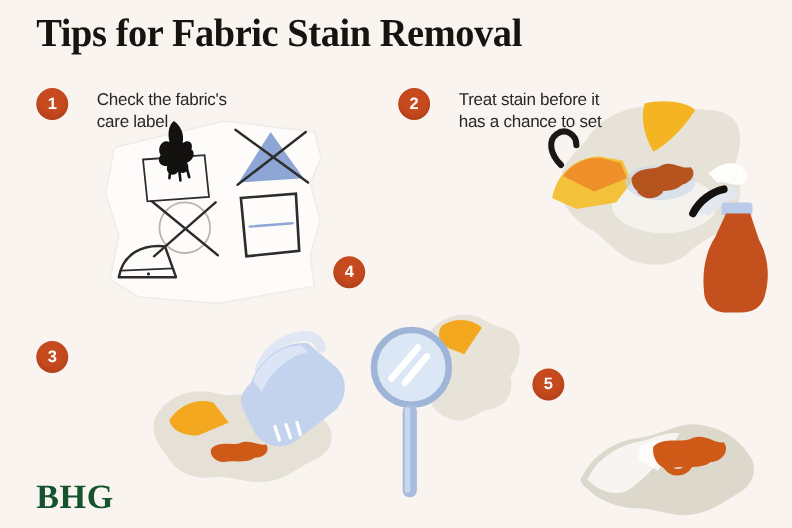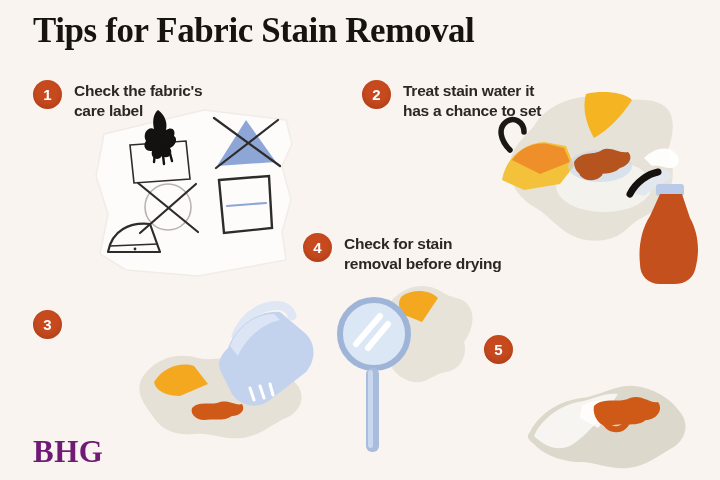--- a/index.html
+++ b/index.html
@@ -38,21 +38,21 @@
 
   
   .logo {
     position: absolute;
     left: 33px;
     top: 434px;
     font-family: "Liberation Serif", "DejaVu Serif", serif;
     font-weight: bold;
     font-size: 31px;
     letter-spacing: 0.5px;
-    color: #701a75;
+    color: #14532d;
   }
 
   
   .step {
     position: absolute;
     display: flex;
     align-items: flex-start;
     z-index: 40;
   }
   .badge {
@@ -63,24 +63,24 @@
     color: #ffffff;
     font-family: "Liberation Sans", sans-serif;
     font-weight: bold;
     font-size: 15px;
     line-height: 29px;
     text-align: center;
     flex: 0 0 auto;
     box-shadow: inset 0 -3px 5px rgba(0,0,0,0.12);
   }
   .step-text {
-    margin-left: 12px;
+    margin-left: 26px;
     margin-top: 1px;
     font-family: "Liberation Sans", sans-serif;
-    font-weight: bold;
+    font-weight: normal;
     font-size: 15.5px;
     line-height: 20px;
     color: #2b2724;
     letter-spacing: -0.25px;
     white-space: pre-line;
   }
 
   #step-1 { left: 33px; top: 80px; }
   #step-2 { left: 362px; top: 80px; }
   #step-3 { left: 33px; top: 310px; }
@@ -226,32 +226,30 @@
   </div>
 
   <div class="step" id="step-1">
     <div class="badge">1</div>
     <div class="step-text">Check the fabric's
 care label</div>
   </div>
 
   <div class="step" id="step-2">
     <div class="badge">2</div>
-    <div class="step-text">Treat stain water it
+    <div class="step-text">Treat stain before it
 has a chance to set</div>
   </div>
 
   <div class="step" id="step-3">
     <div class="badge">3</div>
   </div>
 
   <div class="step" id="step-4">
     <div class="badge">4</div>
-    <div class="step-text">Check for stain
-removal before drying</div>
   </div>
 
   <div class="step" id="step-5">
     <div class="badge">5</div>
   </div>
 
   <div class="logo">BHG</div>
 
 </div>
 

